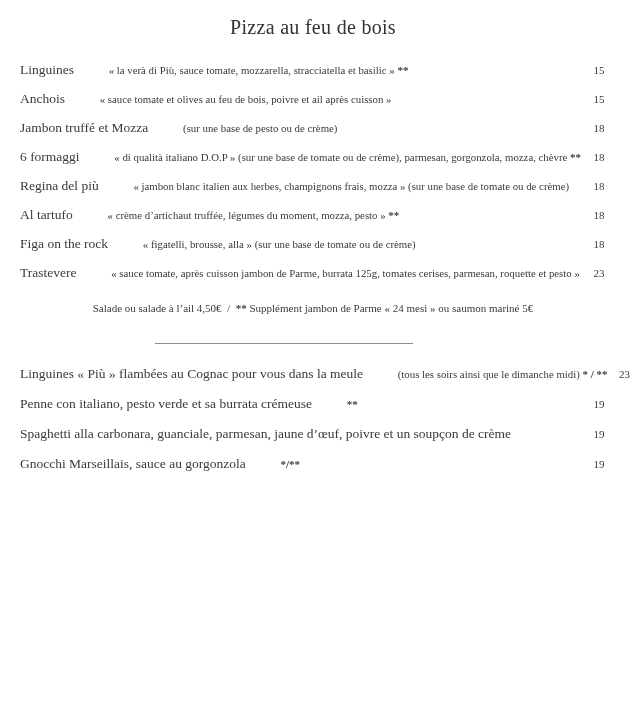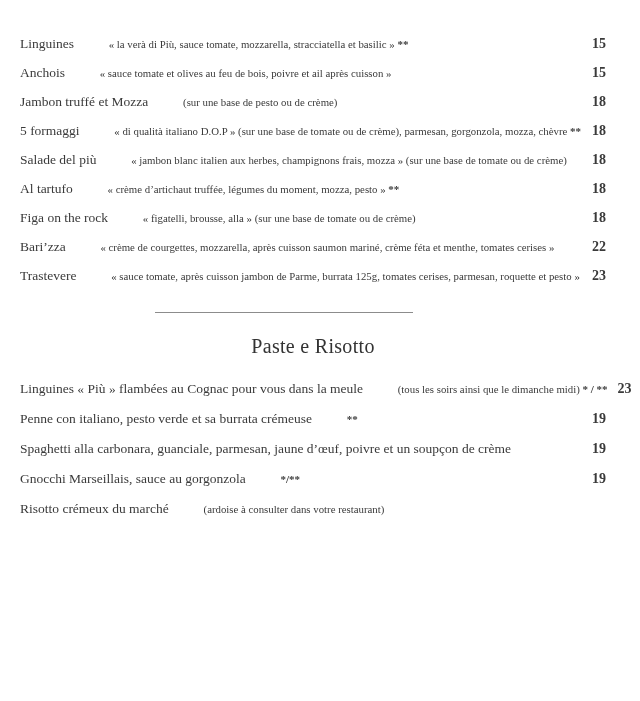--- a/index.html
+++ b/index.html
@@ -34,24 +34,23 @@
     font-size: 13.5px;
     line-height: 16px;
   }
   .desc  { font-size: 10.8px; margin-left: 32px; }
   .marks { font-weight: 700; }
   .row .marks { font-size: 11px; }
 
   .price {
     flex: 0 0 auto;
     min-width: 24px;
-    text-align: right;
-    font-size: 14px;
+    text-align: center;
+    font-size: 11px;
     padding-left: 10px;
-    font-weight: bold;
   }
 
   .footnote {
     text-align: center;
     font-size: 11px;
     line-height: 14px;
   }
   .section:nth-of-type(1) .footnote { margin-top: 20px; }
   .section:nth-of-type(2) .footnote { margin-top: 44px; }
 
@@ -62,71 +61,68 @@
     width: 258px;
     margin: 28px 0 0 135px;
   }
 </style>
 </head>
 <body>
 
 <main class="page">
   <div id="sections-root">
   <section class="section">
+    <h2 class="section-title">Pizza au feu de bois</h2>
     <div class="items">
   <div class="row">
     <div class="row-text"><span class="name">Linguines</span><span class="desc"> « la verà di Più, sauce tomate, mozzarella, stracciatella et basilic »</span><span class="marks"> **</span></div>
     <div class="price">15</div>
   </div>
 
   <div class="row">
     <div class="row-text"><span class="name">Anchois</span><span class="desc"> « sauce tomate et olives au feu de bois, poivre et ail après cuisson »</span><span class="marks"></span></div>
     <div class="price">15</div>
   </div>
 
   <div class="row">
     <div class="row-text"><span class="name">Jambon truffé et Mozza</span><span class="desc"> (sur une base de pesto ou de crème)</span><span class="marks"></span></div>
     <div class="price">18</div>
   </div>
 
   <div class="row">
-    <div class="row-text"><span class="name">5 formaggi</span><span class="desc"> « di qualità italiano D.O.P » (sur une base de tomate ou de crème), parmesan, gorgonzola, mozza, chèvre</span><span class="marks"> **</span></div>
+    <div class="row-text"><span class="name">6 formaggi</span><span class="desc"> « di qualità italiano D.O.P » (sur une base de tomate ou de crème), parmesan, gorgonzola, mozza, chèvre</span><span class="marks"> **</span></div>
     <div class="price">18</div>
   </div>
 
   <div class="row">
-    <div class="row-text"><span class="name">Salade del più</span><span class="desc"> « jambon blanc italien aux herbes, champignons frais, mozza » (sur une base de tomate ou de crème)</span><span class="marks"></span></div>
+    <div class="row-text"><span class="name">Regina del più</span><span class="desc"> « jambon blanc italien aux herbes, champignons frais, mozza » (sur une base de tomate ou de crème)</span><span class="marks"></span></div>
     <div class="price">18</div>
   </div>
 
   <div class="row">
     <div class="row-text"><span class="name">Al tartufo</span><span class="desc"> « crème d’artichaut truffée, légumes du moment, mozza, pesto »</span><span class="marks"> **</span></div>
     <div class="price">18</div>
   </div>
 
   <div class="row">
     <div class="row-text"><span class="name">Figa on the rock</span><span class="desc"> « figatelli, brousse, alla » (sur une base de tomate ou de crème)</span><span class="marks"></span></div>
     <div class="price">18</div>
   </div>
 
-  <div class="row">
-    <div class="row-text"><span class="name">Bari’zza</span><span class="desc"> « crème de courgettes, mozzarella, après cuisson saumon mariné, crème féta et menthe, tomates cerises »</span><span class="marks"></span></div>
-    <div class="price">22</div>
-  </div>
 
   <div class="row">
     <div class="row-text"><span class="name">Trastevere</span><span class="desc"> « sauce tomate, après cuisson jambon de Parme, burrata 125g, tomates cerises, parmesan, roquette et pesto »</span><span class="marks"></span></div>
     <div class="price">23</div>
   </div>
 </div>
+    <p class="footnote"><span>Salade ou salade à l’ail 4,50€&nbsp;&nbsp;/&nbsp;&nbsp;</span><span class="marks">**</span><span> Supplément jambon de Parme « 24 mesi » ou saumon mariné&nbsp;5€</span></p>
     <hr class="divider">
   </section>
 
   <section class="section">
-    <h2 class="section-title">Paste e Risotto</h2>
     <div class="items">
   <div class="row">
     <div class="row-text"><span class="name">Linguines « Più » flambées au Cognac pour vous dans la meule</span><span class="desc"> (tous les soirs ainsi que le dimanche midi)</span><span class="marks"> * / **</span></div>
     <div class="price">23</div>
   </div>
 
   <div class="row">
     <div class="row-text"><span class="name">Penne con italiano, pesto verde et sa burrata crémeuse</span><span class="desc"></span><span class="marks"> **</span></div>
     <div class="price">19</div>
   </div>
@@ -135,21 +131,17 @@
     <div class="row-text"><span class="name">Spaghetti alla carbonara, guanciale, parmesan, jaune d’œuf, poivre et un soupçon de crème</span><span class="desc"></span><span class="marks"></span></div>
     <div class="price">19</div>
   </div>
 
   <div class="row">
     <div class="row-text"><span class="name">Gnocchi Marseillais, sauce au gorgonzola</span><span class="desc"></span><span class="marks"> */**</span></div>
     <div class="price">19</div>
   </div>
 
 
-  <div class="row">
-    <div class="row-text"><span class="name">Risotto crémeux du marché</span><span class="desc"> (ardoise à consulter dans votre restaurant)</span><span class="marks"></span></div>
-    <div class="price"></div>
-  </div>
 </div>
 
   </section>
 </div>
 </main>
 
 </body></html>

